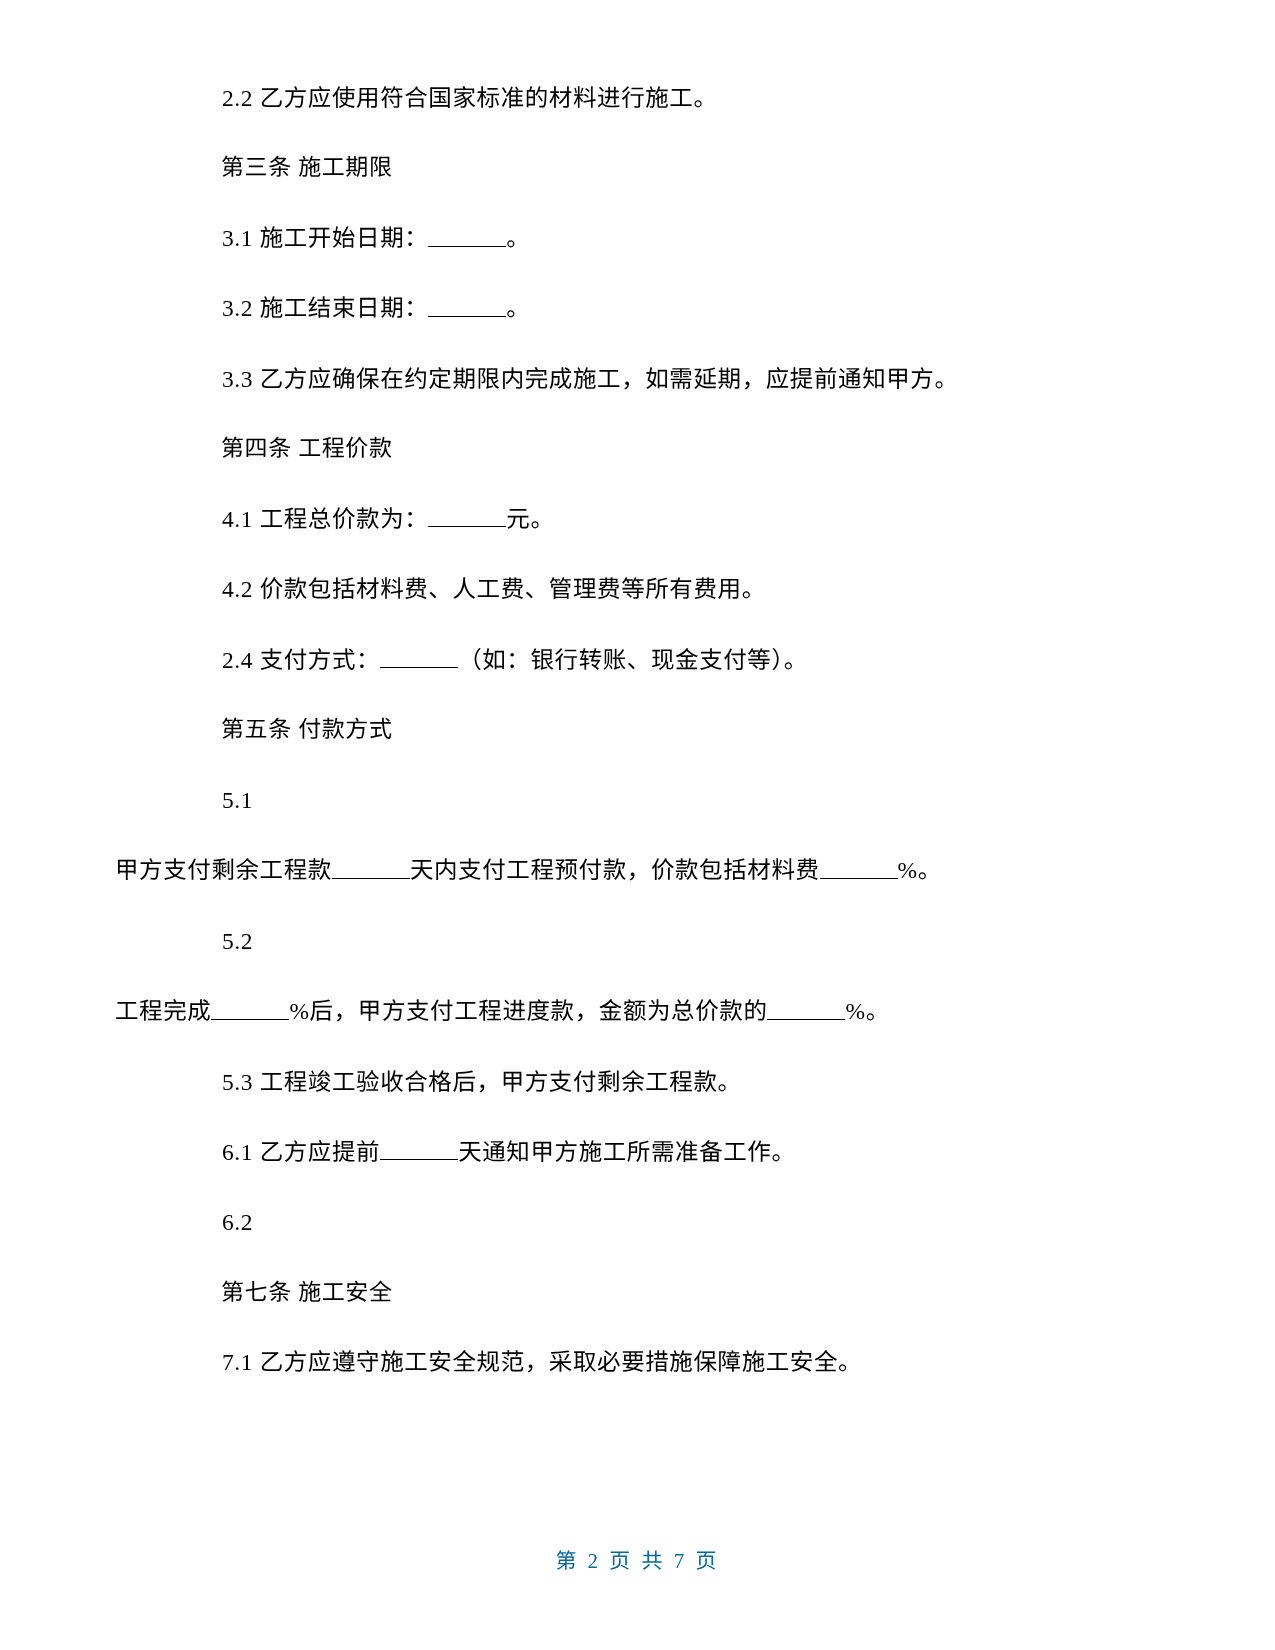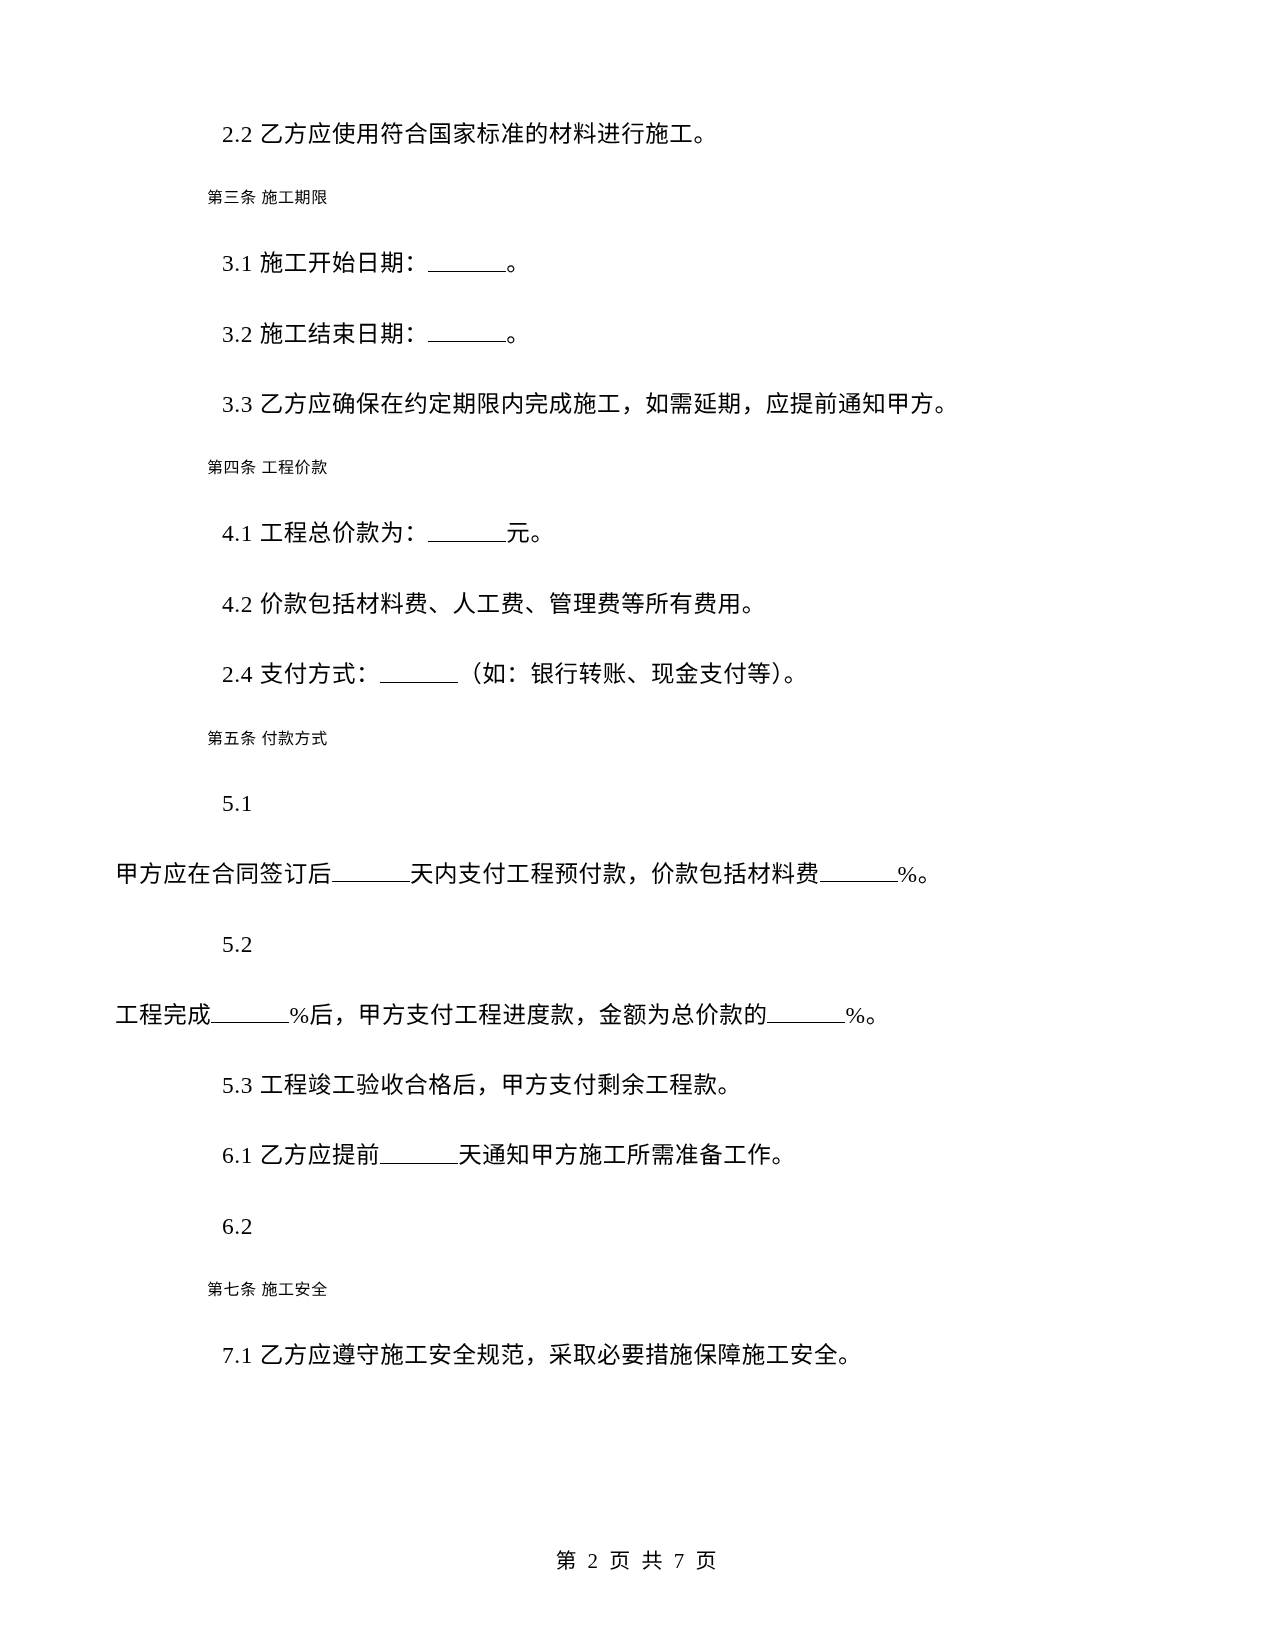--- a/index.html
+++ b/index.html
@@ -16,21 +16,21 @@
     color: #000000;
     overflow: hidden;
   }
   .page {
     position: absolute;
     left: 0;
     top: 0;
     width: 1275px;
     height: 1650px;
     box-sizing: border-box;
-    padding: 116px 175px 0 175px;
+    padding: 80px 175px 0 175px;
   }
   .doc-body {
     font-size: 23.5px;
     line-height: 1.55;
     letter-spacing: 0.6px;
   }
   .para {
     margin: 0 0 34px 0;
     text-indent: 2em;
     word-break: break-all;
@@ -43,51 +43,51 @@
     display: inline-block;
     border-bottom: 1px solid #000;
     min-width: 78px;
     height: 1em;
     vertical-align: -2px;
   }
   .heading {
     margin: 0 0 34px 0;
     text-indent: 2em;
     font-weight: normal;
-    font-size: 16px;
+    font-size: 23px;
   }
   .footer {
     position: absolute;
     left: 0;
     right: 0;
     bottom: 76px;
     text-align: center;
     font-size: 21px;
-    color: #000000;
+    color: #0369a1;
     font-family: "Liberation Serif", "DejaVu Serif", serif;
     letter-spacing: 3px;
   }
 </style>
 </head>
 <body>
 
 <div class="page">
   <div class="doc-body" id="doc-body">
       <div class="para"><span>2.2 乙方应使用符合国家标准的材料进行施工。</span></div>
       <div class="heading"><span>第三条  施工期限</span></div>
       <div class="para"><span>3.1 施工开始日期：</span><span class="blank">&nbsp;</span><span>。</span></div>
       <div class="para"><span>3.2 施工结束日期：</span><span class="blank">&nbsp;</span><span>。</span></div>
       <div class="para"><span>3.3 乙方应确保在约定期限内完成施工，如需延期，应提前通知甲方。</span></div>
       <div class="heading"><span>第四条  工程价款</span></div>
       <div class="para"><span>4.1 工程总价款为：</span><span class="blank">&nbsp;</span><span>元。</span></div>
       <div class="para"><span>4.2 价款包括材料费、人工费、管理费等所有费用。</span></div>
       <div class="para"><span>2.4 支付方式：</span><span class="blank">&nbsp;</span><span>（如：银行转账、现金支付等）。</span></div>
       <div class="heading"><span>第五条  付款方式</span></div>
       <div class="para"><span>5.1</span></div>
-      <div class="para cont"><span>甲方应在合同签订后</span><span class="blank">&nbsp;</span><span>天内支付工程预付款，价款包括材料费</span><span class="blank">&nbsp;</span><span>%。</span></div>
+      <div class="para cont"><span>甲方支付剩余工程款</span><span class="blank">&nbsp;</span><span>天内支付工程预付款，价款包括材料费</span><span class="blank">&nbsp;</span><span>%。</span></div>
       <div class="para"><span>5.2</span></div>
       <div class="para cont"><span>工程完成</span><span class="blank">&nbsp;</span><span>%后，甲方支付工程进度款，金额为总价款的</span><span class="blank">&nbsp;</span><span>%。</span></div>
       <div class="para"><span>5.3 工程竣工验收合格后，甲方支付剩余工程款。</span></div>
       <div class="para"><span>6.1 乙方应提前</span><span class="blank">&nbsp;</span><span>天通知甲方施工所需准备工作。</span></div>
       <div class="para"><span>6.2</span></div>
       <div class="heading"><span>第七条  施工安全</span></div>
       <div class="para"><span>7.1 乙方应遵守施工安全规范，采取必要措施保障施工安全。</span></div>
     </div>
   <div class="footer">
     <span>第 2 页 共 7 页</span>

